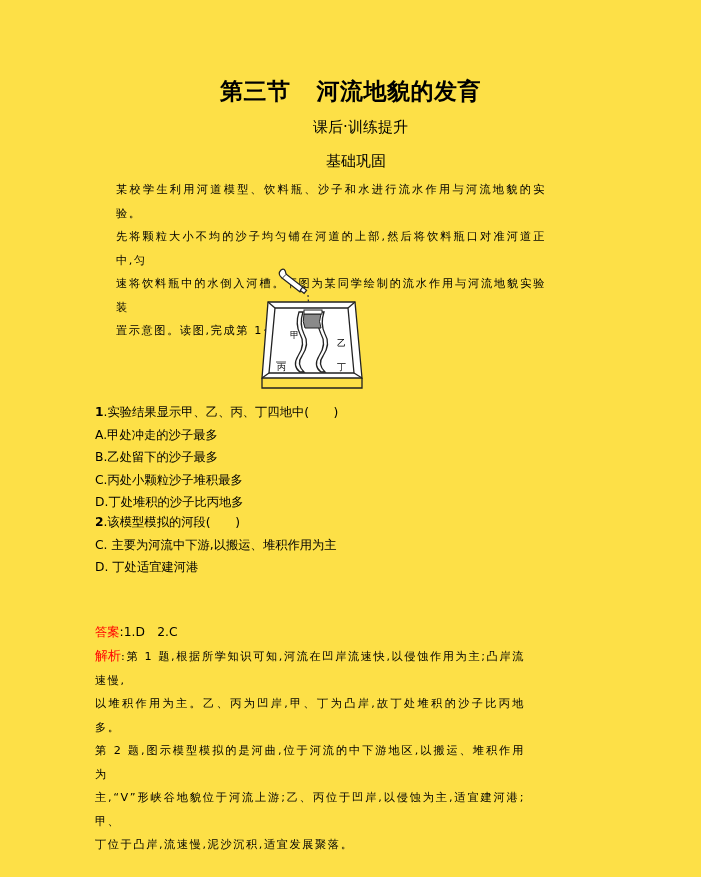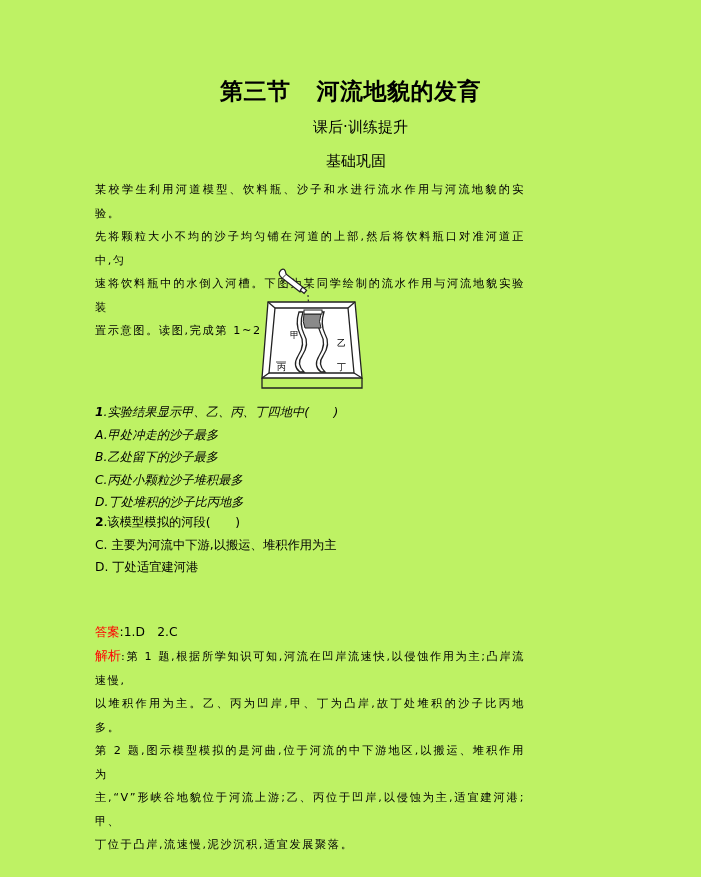--- a/index.html
+++ b/index.html
@@ -1,35 +1,35 @@
 <!DOCTYPE html>
 <html><head>
 <meta charset="utf-8">
 <style>
   html, body { margin: 0; padding: 0; background: #ffffff; }
   body { width: 701px; height: 877px; position: relative; overflow: hidden;
          font-family: "DejaVu Sans", "Liberation Sans", sans-serif; color: #000; }
-  .page { position: absolute; left: 0; top: 0; width: 701px; height: 877px; background: #bef264; }
+  .page { position: absolute; left: 0; top: 0; width: 701px; height: 877px; background: #fde047; }
   .title { position: absolute; left: 0; width: 701px; text-align: center; top: 76px;
            font-family: "DejaVu Serif", "Liberation Serif", serif; font-weight: bold;
            font-size: 23px; letter-spacing: 0.5px; }
   .title .gap { display: inline-block; width: 26px; }
   .subtitle { position: absolute; left: 4px; width: 701px; text-align: center; top: 118px;
               font-size: 15px; padding-left: 12px; box-sizing: border-box; }
   .section { position: absolute; left: 0; width: 701px; text-align: center; top: 152px;
              font-size: 15px; padding-left: 11px; box-sizing: border-box; }
   .para { position: absolute; left: 95px; width: 430px; font-size: 11.2px;
           line-height: 23.5px; letter-spacing: 1.6px; text-align: justify; }
   .para p { margin: 0; }
-  .intro { top: 178px; }
+  .intro { top: 178px; margin-left: 21px; }
   .figure { position: absolute; left: 260px; top: 266px; width: 110px; height: 128px; }
   .q { position: absolute; left: 95px; font-size: 12.3px; line-height: 22.5px; }
   .q .row { white-space: nowrap; }
   .q .num { font-weight: bold; }
-  .q1 { top: 401px; font-style: italic; }
+  .q1 { top: 401px; }
   .q2 { top: 511px; }
   .answer { position: absolute; left: 95px; top: 621px; font-size: 12.3px; line-height: 22px; }
   .red { color: #ff0000; }
   .analysis { top: 644px; }
   .tail { top: 755px; }
 </style>
 </head>
 <body>
 
 <div class="page">

